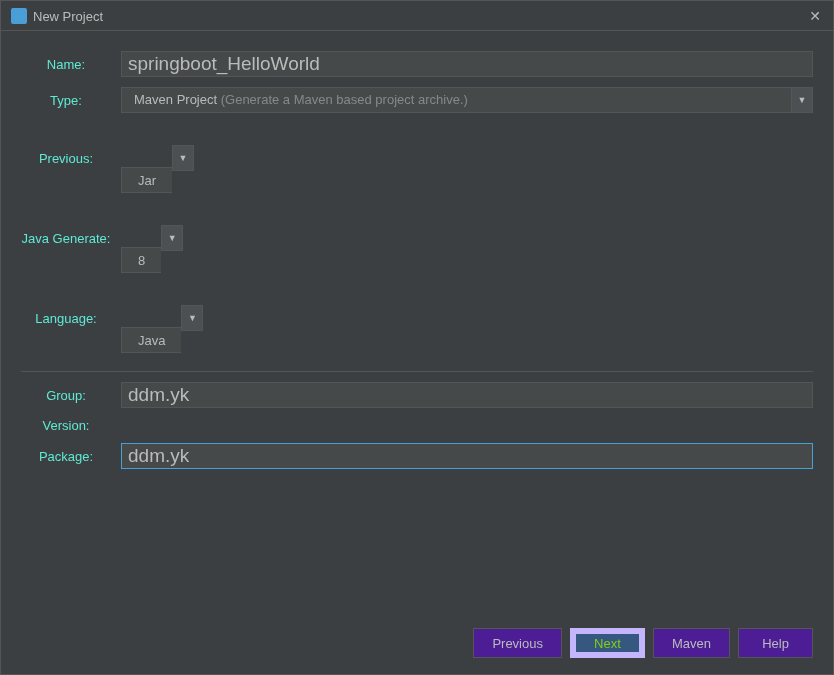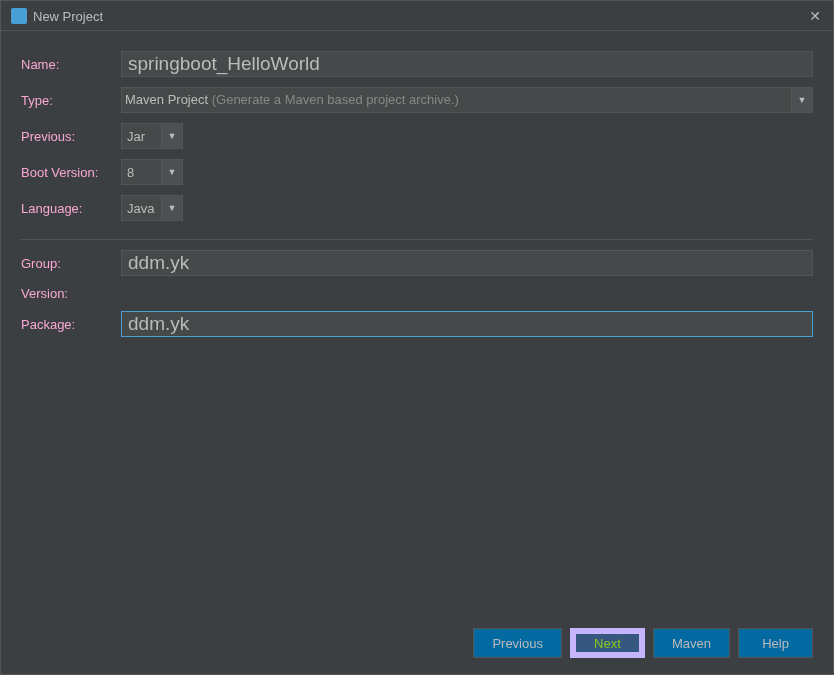--- a/index.html
+++ b/index.html
@@ -83,23 +83,23 @@
     }
 
     .form-row {
       display: flex;
       align-items: center;
       margin-bottom: 10px;
     }
 
     .form-label {
       width: 100px;
-      text-align: left;
+      text-align: center;
       padding-right: 10px;
-      color: #f9a8d4;
+      color: #5eead4;
       font-size: 13px;
       flex-shrink: 0;
     }
 
     .form-field {
       flex: 1;
     }
 
     .text-input {
       width: 100%;
@@ -120,21 +120,21 @@
       display: flex;
       align-items: center;
       gap: 0;
     }
 
     .type-input {
       background: #45494a;
       border: 1px solid #555555;
       border-right: none;
       color: #bbbbbb;
-      padding: 4px 3px;
+      padding: 4px 12px;
       font-size: 13px;
       height: 26px;
       flex: 1;
     }
 
     .dropdown-btn {
       background: #4c5052;
       border: 1px solid #555555;
       color: #bbbbbb;
       height: 26px;
@@ -150,26 +150,27 @@
       display: flex;
       align-items: center;
       gap: 0;
     }
 
     .small-select-text {
       background: #45494a;
       border: 1px solid #555555;
       border-right: none;
       color: #bbbbbb;
-      padding: 4px 5px;
+      padding: 4px 16px;
       font-size: 13px;
       height: 26px;
       min-width: 40px;
       display: flex;
       align-items: center;
+      margin-top: 44px;
     }
 
     .small-dropdown-btn {
       background: #4c5052;
       border: 1px solid #555555;
       color: #bbbbbb;
       height: 26px;
       width: 22px;
       cursor: pointer;
       display: flex;
@@ -192,21 +193,21 @@
       gap: 8px;
       margin-top: auto;
     }
 
     .btn {
       padding: 5px 18px;
       height: 30px;
       font-size: 13px;
       cursor: pointer;
       border: 1px solid #555555;
-      background: #0369a1;
+      background: #4c1d95;
       color: #bbbbbb;
       display: flex;
       align-items: center;
       justify-content: center;
       min-width: 75px;
     }
 
     .btn-primary {
       background: #365880;
       border: 6px solid #c4b5fd;
@@ -266,21 +267,21 @@
         <div class="small-dropdown">
           <div class="small-select-text">Jar</div>
           <button class="small-dropdown-btn">
             <span class="chevron">▼</span>
           </button>
         </div>
       </div>
     </div>
 
     <div class="form-row">
-      <span class="form-label">Boot Version:</span>
+      <span class="form-label">Java Generate:</span>
       <div class="form-field">
         <div class="small-dropdown">
           <div class="small-select-text">8</div>
           <button class="small-dropdown-btn">
             <span class="chevron">▼</span>
           </button>
         </div>
       </div>
     </div>
 

